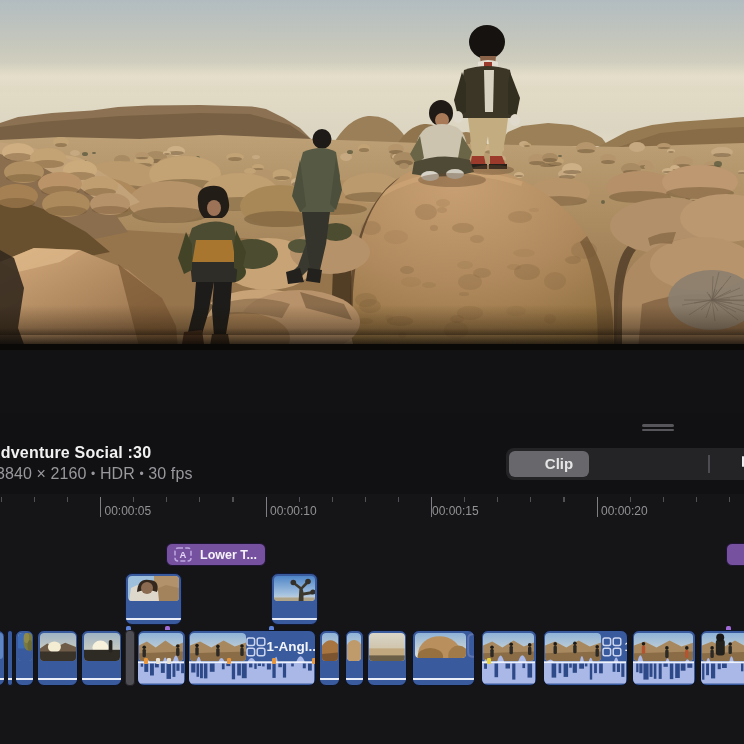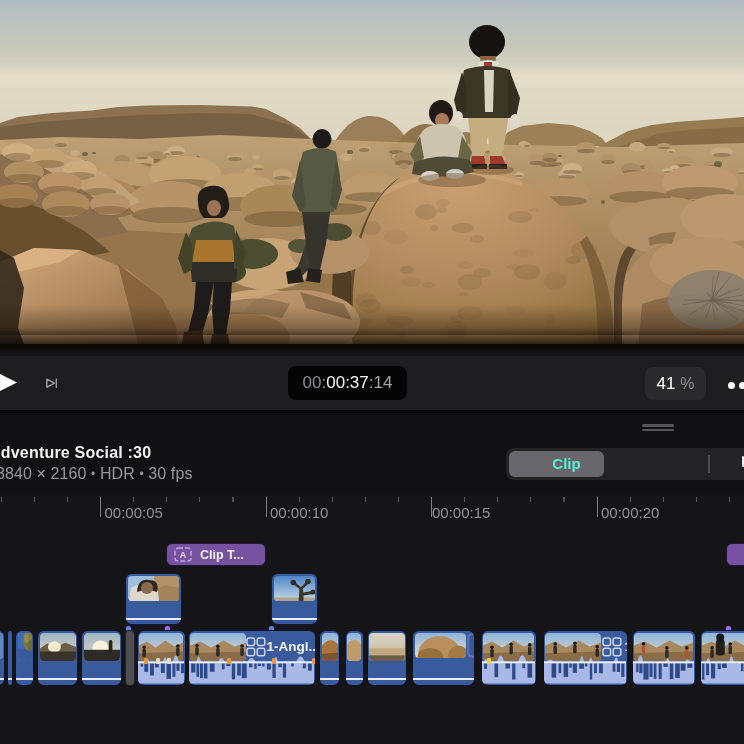--- a/index.html
+++ b/index.html
@@ -13,27 +13,27 @@
           color:#f4f4f4;font-size:17px;line-height:34px;text-align:center;}
   #zoompill{left:645px;top:11px;width:61px;height:33px;background:#2a2a2d;border-radius:8px;
           color:#fff;font-size:17px;line-height:33px;text-align:center;}
   .gray{color:#8e8e93;}
   
   #info{left:0;top:413px;width:744px;height:81px;background:#111113;}
   #title{left:-11px;top:31px;width:400px;color:#f2f2f2;font-size:16px;font-weight:700;letter-spacing:.2px;}
   #subtitle{left:-4px;top:52px;width:400px;color:#98989d;font-size:16px;letter-spacing:0.1px;}
   .gbar{position:absolute;left:642px;width:32px;height:2.5px;background:#57575b;border-radius:1.5px;}
   #seg{left:506px;top:35px;width:400px;height:32px;background:#242427;border-radius:8px;}
-  #segclip{left:3px;top:3px;width:95px;height:26px;background:#67676c;border-radius:6px;
-           color:#5eead4;font-size:15px;font-weight:700;line-height:26px;text-align:center;padding-left:20px;}
+  #segclip{left:3px;top:3px;width:80px;height:26px;background:#67676c;border-radius:6px;
+           color:#e5e5e5;font-size:15px;font-weight:700;line-height:26px;text-align:center;padding-left:20px;}
   #segrange{left:98px;top:0;width:106px;height:32px;color:#fff;font-size:15px;font-weight:500;line-height:32px;text-align:center;}
   #segdiv{left:202px;top:7px;width:1.5px;height:18px;background:#4c4c51;}
   
   #timeline{left:0;top:494px;width:744px;height:250px;background:#151517;}
-  .ticklbl{position:absolute;top:10px;color:#929296;font-size:15px;}
+  .ticklbl{position:absolute;top:10px;color:#929296;font-size:12px;}
   .clip{position:absolute;border-radius:7px;background:#3a5a9e;border:1.5px solid #0e1322;overflow:hidden;}
   .dot{position:absolute;width:5px;height:5px;border-radius:1.8px;}
 </style>
 </head>
 <body>
 <div id="stage">
   <div class="abs" id="photo">
       <svg width="744" height="350" viewBox="0 0 744 350" style="position:absolute;left:0;top:0">
 <defs>
 <linearGradient id="sky" x1="0" y1="0" x2="0" y2="1">
@@ -485,33 +485,20 @@
 <ellipse cx="430" cy="176" rx="9" ry="5" fill="#d8d3c8"></ellipse>
 <ellipse cx="455" cy="174" rx="9" ry="5" fill="#cfcabe"></ellipse>
 <ellipse cx="452" cy="180" rx="34" ry="7" fill="#64492c" opacity="0.4"></ellipse>
 <ellipse cx="492" cy="170" rx="22" ry="5" fill="#64492c" opacity="0.4"></ellipse>
 <rect y="305" width="744" height="30" fill="url(#preshadow)"></rect>
 <rect y="328" width="744" height="22" fill="url(#shadowband)"></rect>
 <rect y="344" width="744" height="6" fill="#0a0908"></rect>
 </svg>
     </div>
 
-  <div class="abs" id="playbar">
-    <svg class="abs" style="left:-9px;top:13px" width="27" height="27" viewBox="0 0 27 27">
-      <path d="M0,0.5 L26,13.5 L0,26.5 Z" fill="#ffffff"></path>
-    </svg>
-    <svg class="abs" style="left:46px;top:21.5px" width="15" height="12.5" viewBox="0 0 18 15">
-      <path d="M1,1.4 L10.2,6.25 L1,11.1 Z" fill="none" stroke="#9a9aa0" stroke-width="1.5" stroke-linejoin="round" vector-effect="non-scaling-stroke"></path>
-      <rect x="11.6" y="0.6" width="1.6" height="11.3" fill="#9a9aa0"></rect>
-    </svg>
-    <div class="abs" id="tcpill"><span class="gray">00:</span>00:37<span style="color:#a5a5aa">:14</span></div>
-    <div class="abs" id="zoompill">41 <span class="gray" style="font-size:16px">%</span></div>
-    <div class="abs" style="left:728px;top:26px;width:7px;height:7px;border-radius:50%;background:#fff"></div>
-    <div class="abs" style="left:739px;top:26px;width:7px;height:7px;border-radius:50%;background:#fff"></div>
-  </div>
 
   <div class="abs" id="info">
     <div class="abs" id="title">Adventure Social :30</div>
     <div class="abs" id="subtitle">3840 × 2160 <span style="font-size:12px;vertical-align:1px">•</span> HDR <span style="font-size:12px;vertical-align:1px">•</span> 30 fps</div>
     <div class="gbar" style="top:11.2px"></div>
       <div class="gbar" style="top:15.6px"></div>
     <div class="abs" id="seg">
       <div class="abs" id="segclip">Clip</div>
       <div class="abs" id="segdiv"></div>
       <div class="abs" style="left:235.5px;top:7.5px;width:2.2px;height:11.5px;background:#ededf0;border-radius:1px"></div>
@@ -544,21 +531,21 @@
 <div class="ticklbl" style="left:601.0px">00:00:20</div>
 <div class="abs" style="left:629.6px;top:2.5px;width:1.2px;height:5.5px;background:#505055"></div>
 <div class="abs" style="left:662.7px;top:2.5px;width:1.2px;height:5.5px;background:#505055"></div>
 <div class="abs" style="left:695.8px;top:2.5px;width:1.2px;height:5.5px;background:#505055"></div>
 <div class="abs" style="left:728.9px;top:2.5px;width:1.2px;height:5.5px;background:#505055"></div>
 <div class="abs" style="left:166px;top:48.5px;width:100px;height:23.5px;background:#76519f;border-radius:6px;border:1px solid #1f1433">
 <svg width="18" height="15" viewBox="0 0 18 15" style="position:absolute;left:7px;top:3.5px">
 <rect x="1" y="1" width="16" height="13" rx="3" fill="none" stroke="#bfa8e2" stroke-width="1.5" stroke-dasharray="5 2.2"></rect>
 <text x="9" y="11.2" text-anchor="middle" font-size="9.5" font-weight="bold" fill="#e6d7f7" font-family="Liberation Sans, sans-serif">A</text>
         </svg>
-<div class="abs" style="left:33px;top:0;width:70px;line-height:22px;color:#f6f2fb;font-size:12.5px;font-weight:600">Clip T...</div>
+<div class="abs" style="left:33px;top:0;width:70px;line-height:22px;color:#f6f2fb;font-size:12.5px;font-weight:600">Lower T...</div>
 </div>
 <div class="abs" style="left:726px;top:48.5px;width:30px;height:23.5px;background:#76519f;border-radius:6px;border:1px solid #1f1433"></div>
 <div class="clip" style="left:125px;top:79px;width:56.5px;height:52px;border-color:#101833">
         <div class="abs" style="left:1.5px;top:1.5px;width:51px;height:25px;border-radius:4px;overflow:hidden">
           <svg width="51" height="25" viewBox="0 0 51 25" style="position:absolute;left:0;top:0">
             <rect width="51" height="25" fill="#9ec0dc"></rect>
             <rect x="26" width="26" height="25" fill="#b2926a"></rect>
             <path d="M27,25 L26,14 L38,9 L51,12 L51,25 Z" fill="#a3835c"></path>
             <path d="M1,25 L3,12 Q15,4 30,15 L31,25 Z" fill="#ded8cc"></path>
             <path d="M9,16 Q10,2 21,4 Q32,4 29,16 Q19,12 9,16 Z" fill="#33271e"></path>

